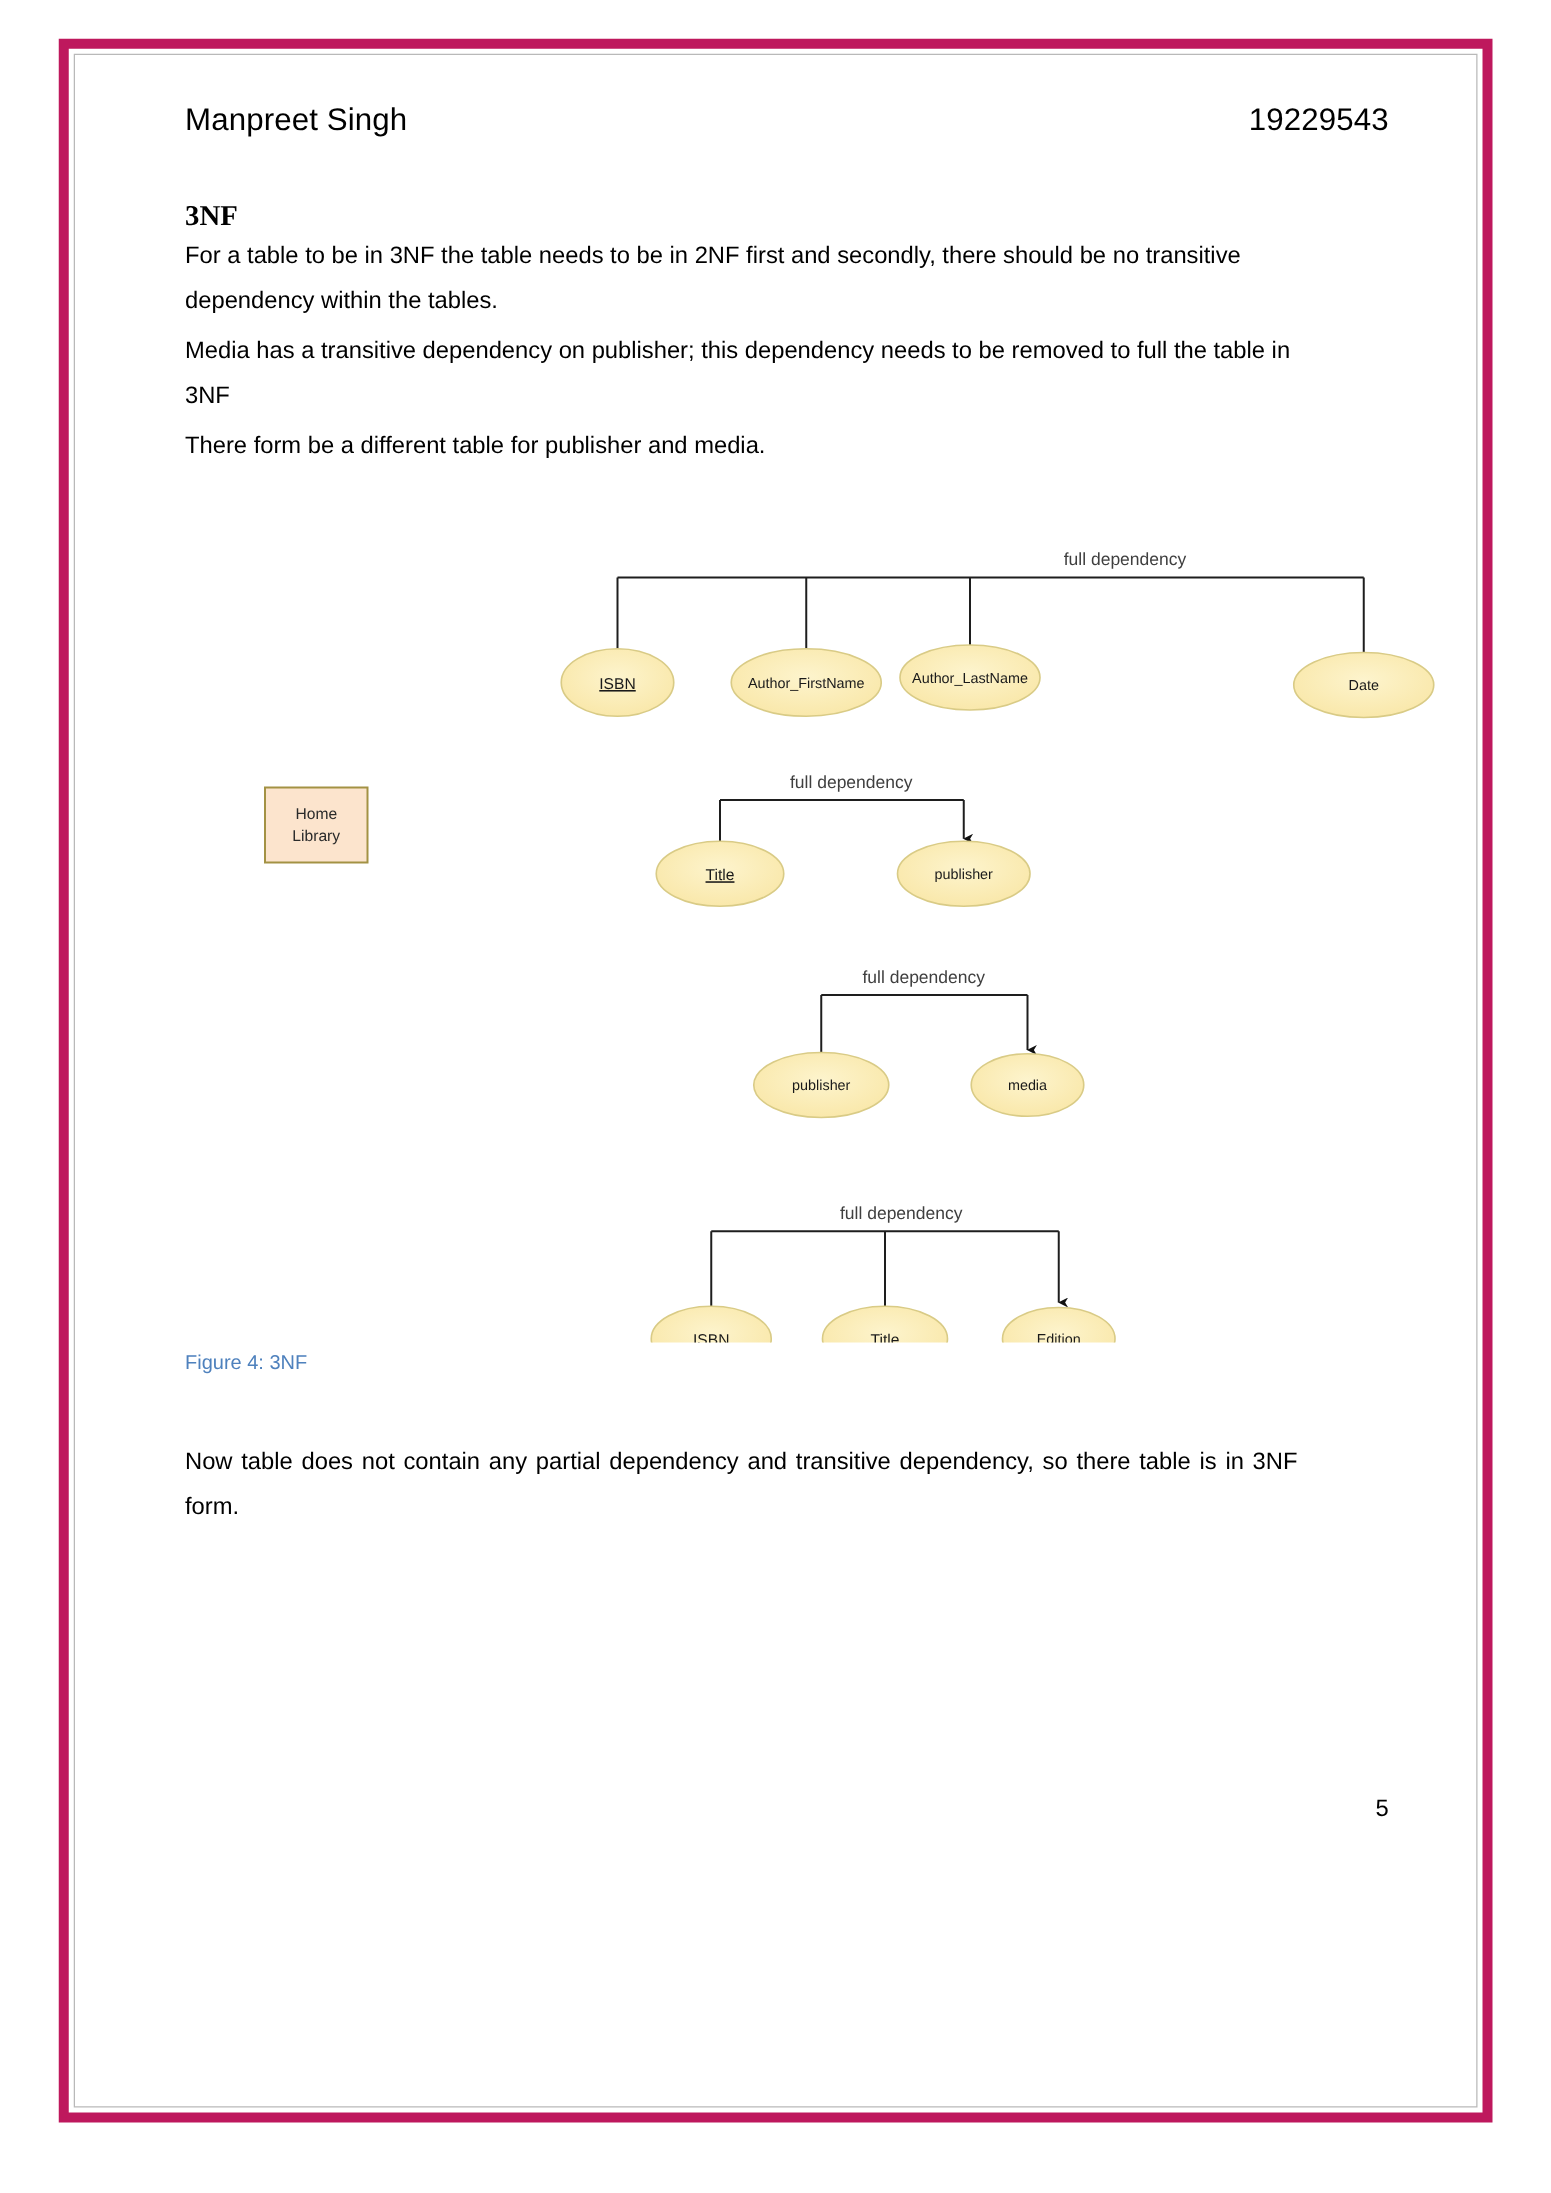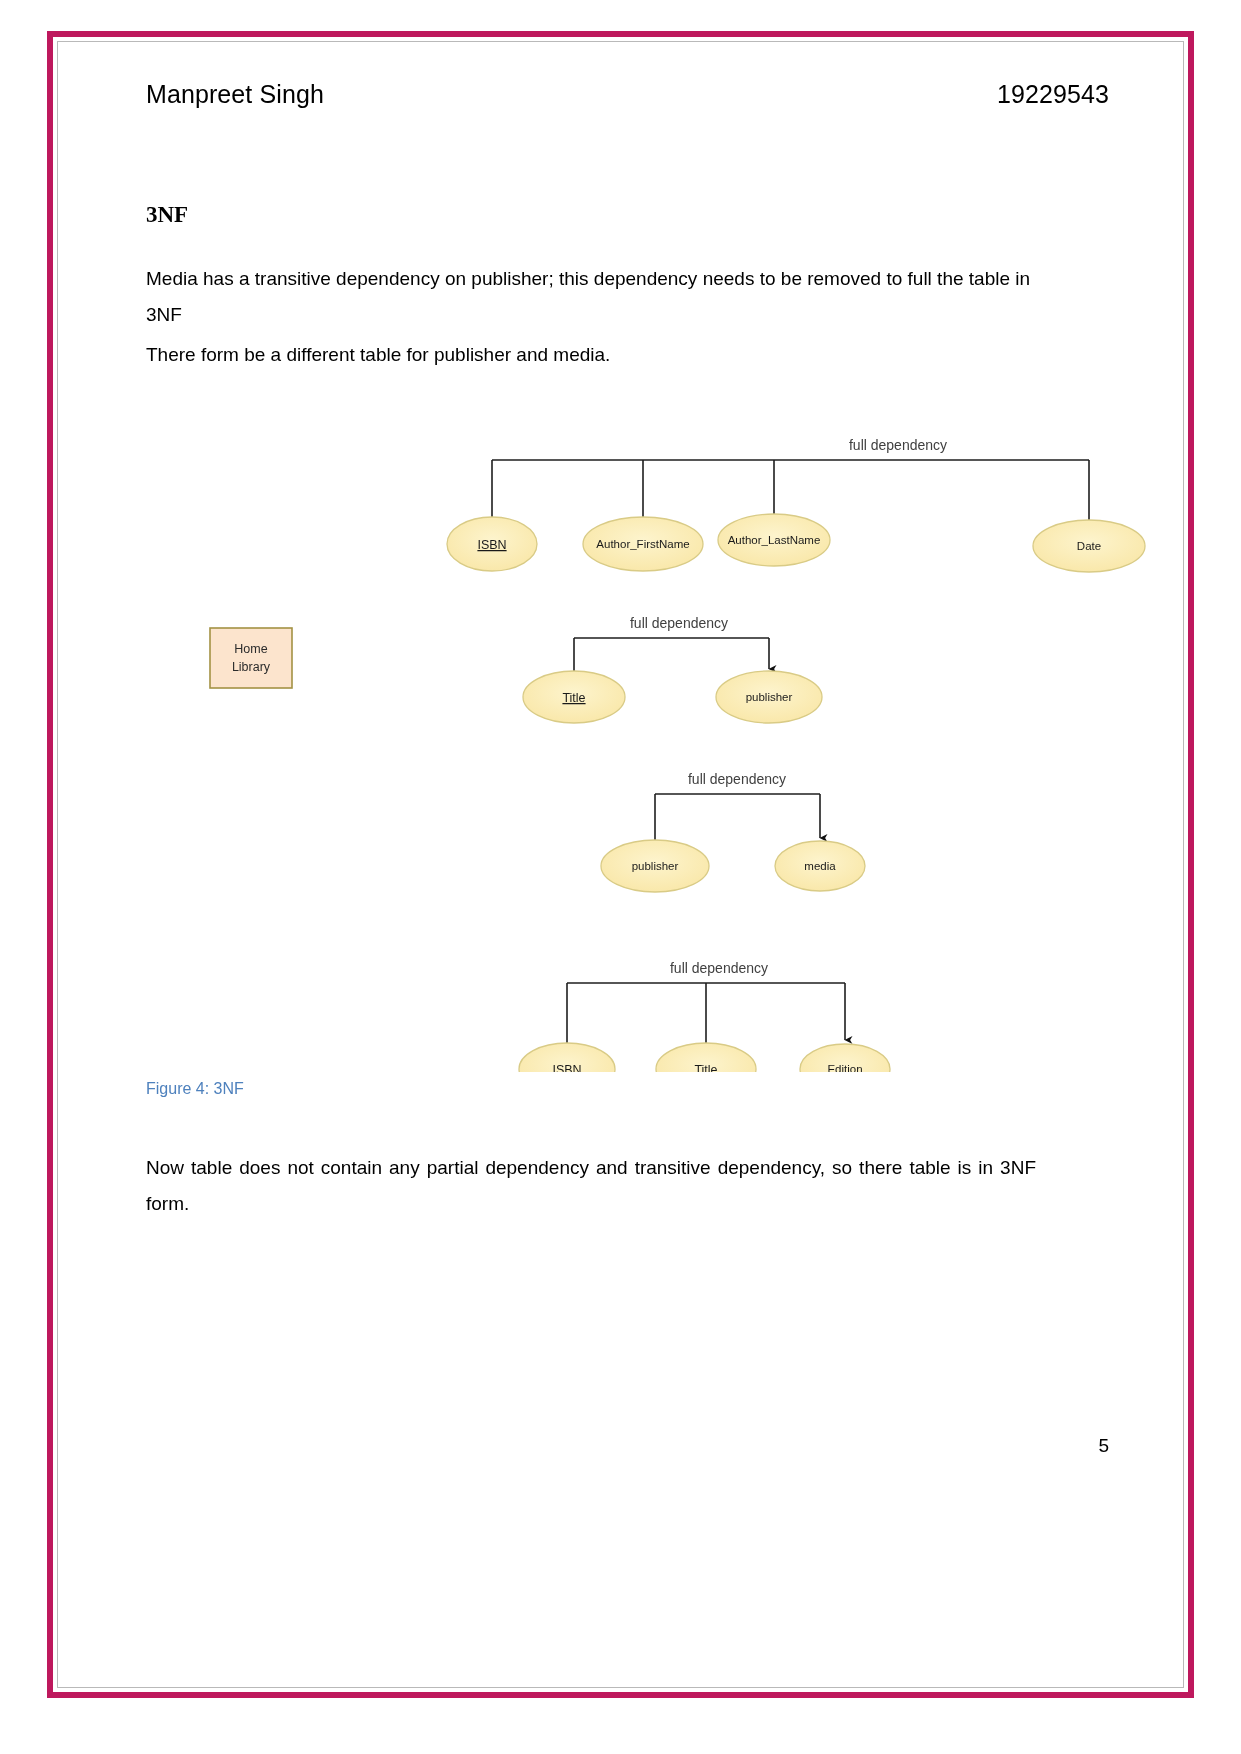--- a/index.html
+++ b/index.html
@@ -10,21 +10,21 @@
   body {
     width: 1241px; height: 1754px;
     font-family: "Liberation Sans", sans-serif;
     position: relative;
     overflow: hidden;
   }
   .page-frame {
     position: absolute;
     left: 47px; top: 31px;
     width: 1147px; height: 1667px;
-    border: 6px solid #be185d;
+    border: 8px solid #be185d;
     background: #ffffff;
   }
   .page-inner {
     position: absolute;
     left: 4px; top: 4px;
     right: 4px; bottom: 4px;
     border: 1px solid #b9b9b9;
     background: #ffffff;
   }
   .content {
@@ -47,21 +47,20 @@
   }
 
   
   .section-title {
     position: absolute;
     left: 88px; top: 116px;
     font-size: 23px;
     font-weight: bold;
     font-family: "Liberation Serif", serif;
     color: #000;
-    margin-top: 44px;
   }
   .para {
     position: absolute;
     left: 88px;
     width: 890px;
     font-size: 19px;
     line-height: 36px;
     color: #000;
     text-align: left;
   }
@@ -118,20 +117,21 @@
   <div class="page-inner">
     <div class="content">
 
       <div class="doc-header">
         <span>Manpreet Singh</span>
         <span>19229543</span>
       </div>
 
       <div class="section-title">3NF</div>
 
+      <div class="para para-1">For a table to be in 3NF the table needs to be in 2NF first and secondly, there should be no transitive dependency within the tables.</div>
       <div class="para para-2">Media has a transitive dependency on publisher; this dependency needs to be removed to full the table in 3NF</div>
       <div class="para para-3">There form be a different table for publisher and media.</div>
 
       <div class="figure">
         <svg width="1139" height="700" viewBox="0 0 1139 700" xmlns="http://www.w3.org/2000/svg">
           <defs>
             <marker id="arrow" markerWidth="9" markerHeight="9" refX="4" refY="7.5" orient="auto" markerUnits="userSpaceOnUse">
               <path d="M0,0 L4,8 L8,0 L4,2.4 Z" fill="#111111"></path>
             </marker>
             <radialGradient id="ellgrad" cx="50%" cy="42%" r="62%">

